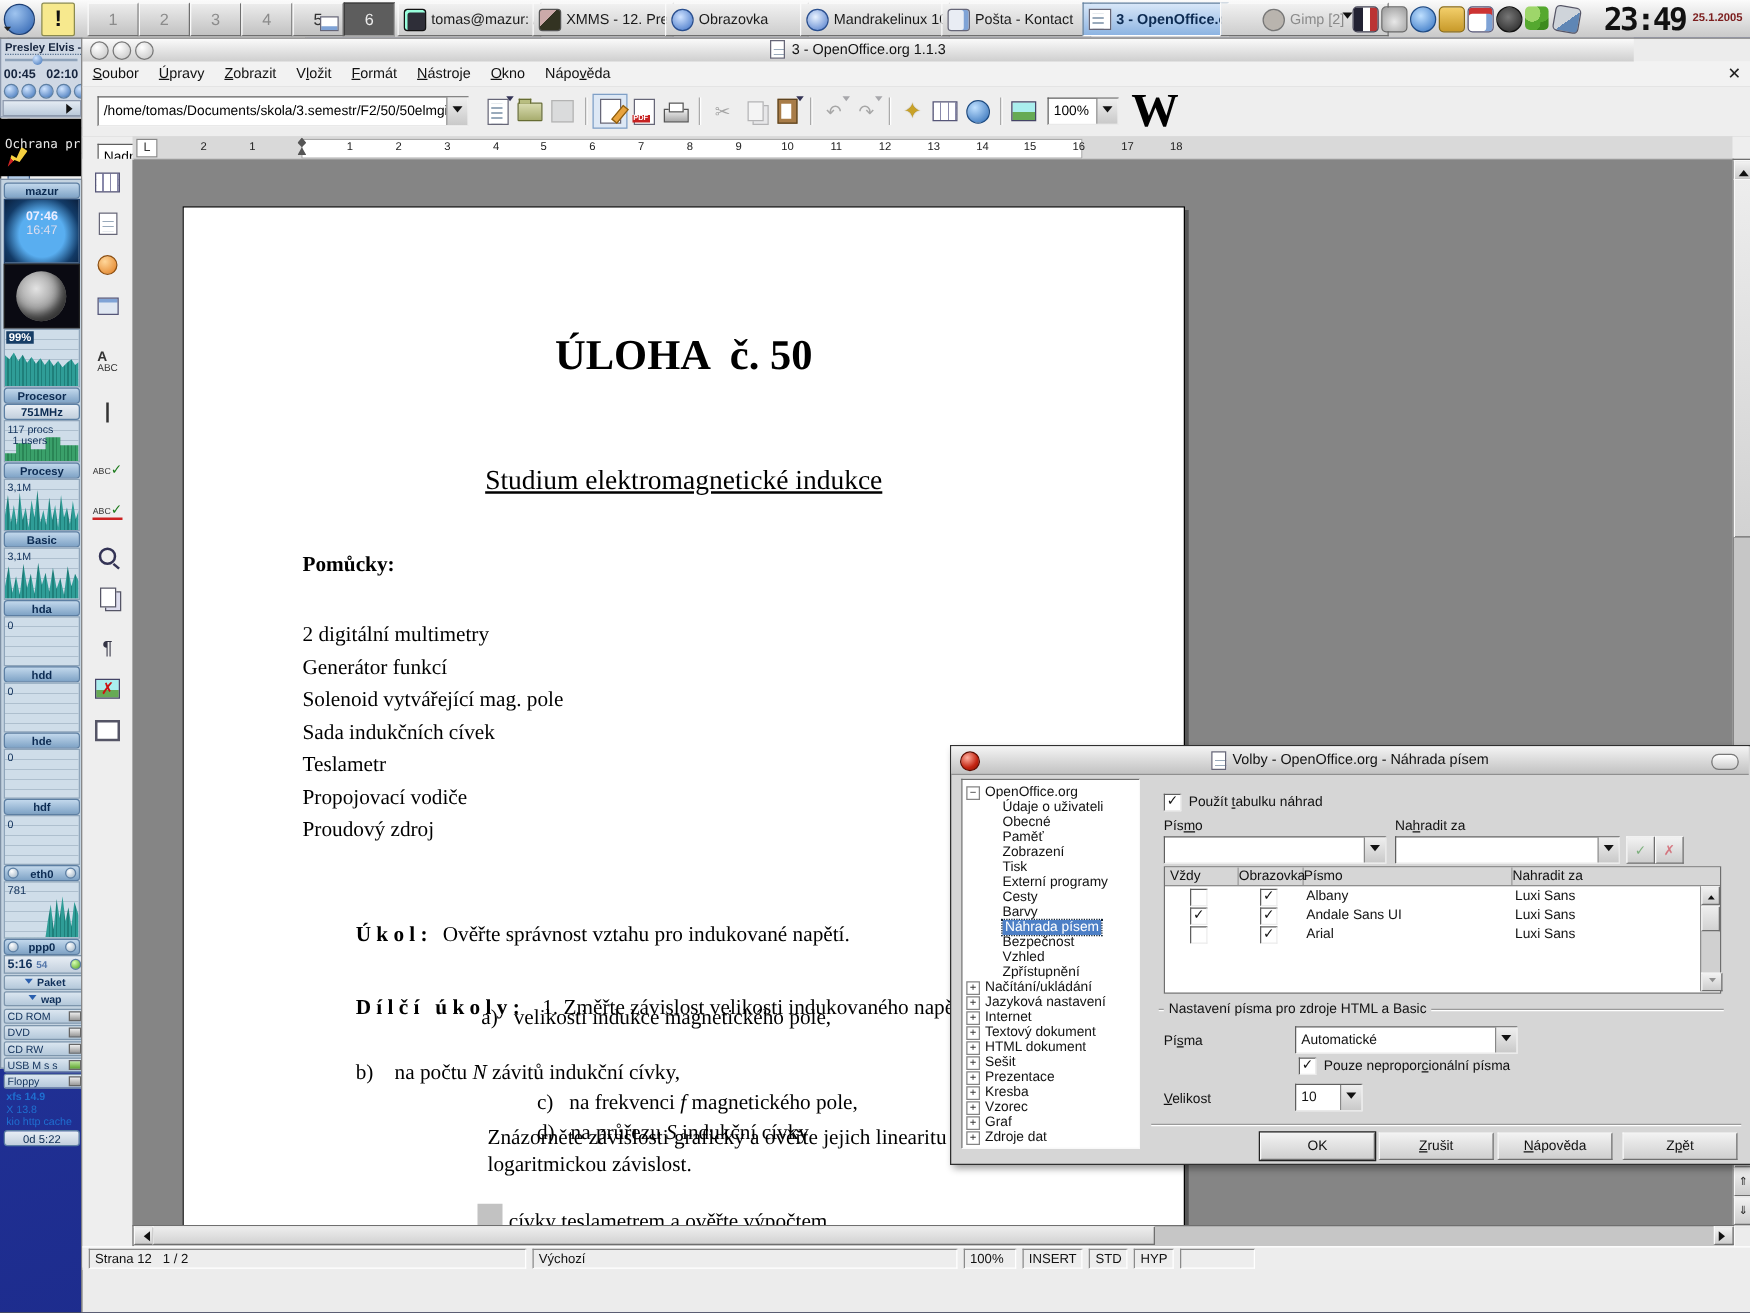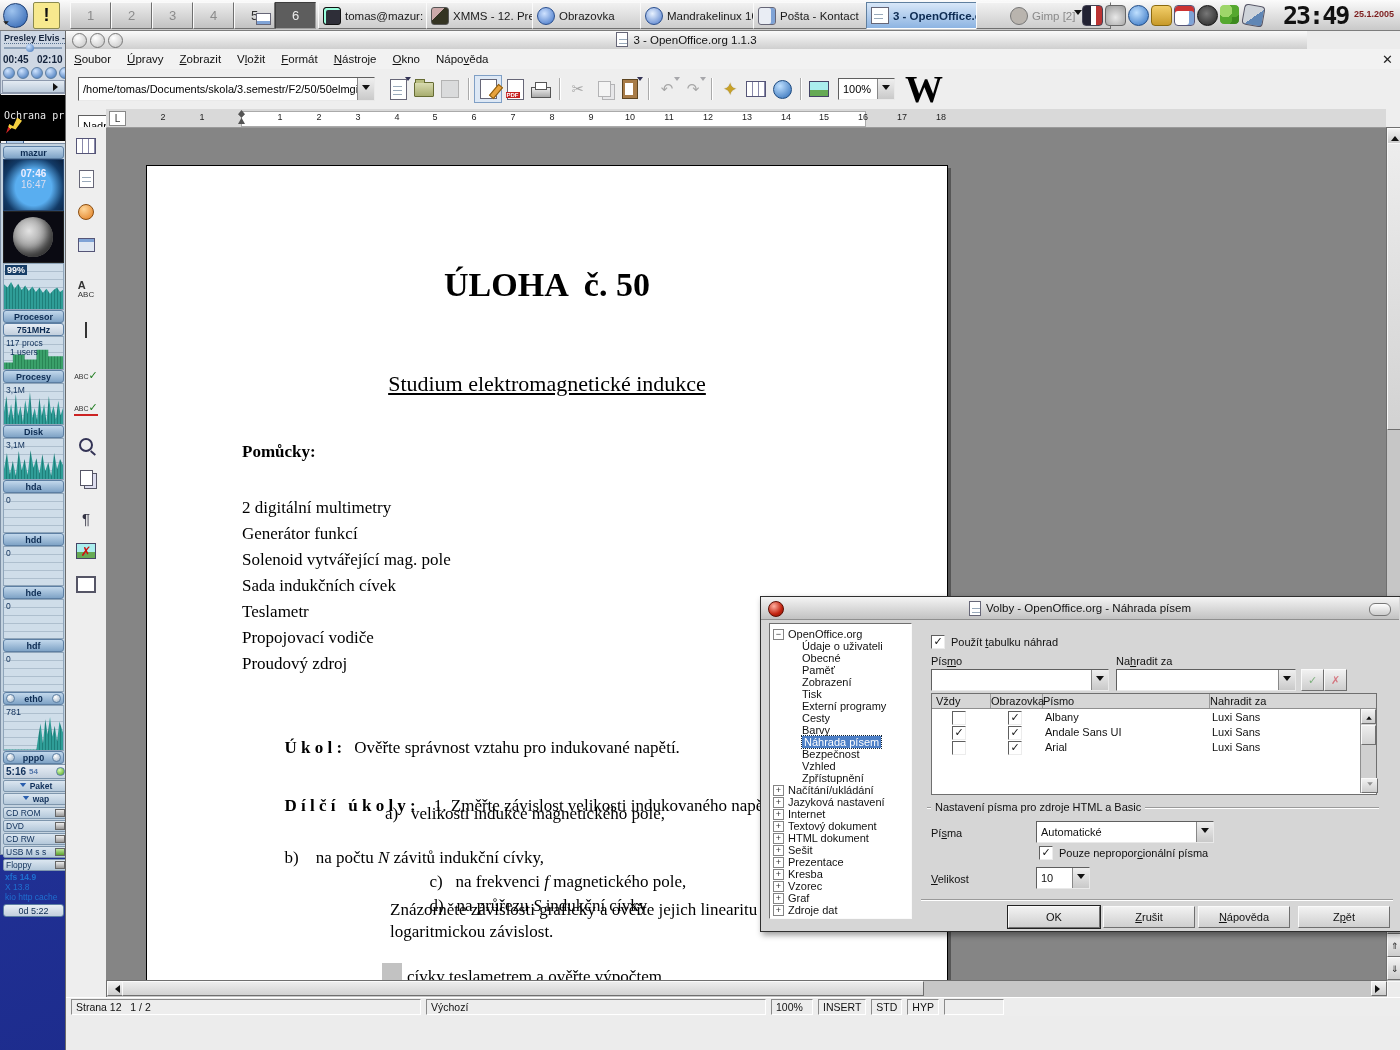--- a/index.html
+++ b/index.html
@@ -276,21 +276,21 @@
     <div class="krell-bar" style="top:226px;">
         <span>Procesy</span>
       </div>
 
     <div class="chart" style="top:239px;height:40px;">
       <div class="grid"></div>
       <div class="cfill" style="clip-path:polygon(0 100%,0 70%,4% 30%,8% 85%,12% 50%,16% 90%,20% 25%,24% 80%,28% 55%,32% 95%,36% 40%,40% 75%,44% 20%,48% 85%,52% 60%,56% 90%,60% 35%,64% 80%,68% 50%,72% 95%,76% 30%,80% 75%,84% 55%,88% 88%,92% 42%,96% 78%,100% 60%,100% 100%);"></div>
       <div class="abs" style="left:2px;top:1px;font-size:8.5px;color:#10305a;">3,1M</div>
     </div>
     <div class="krell-bar" style="top:281px;">
-        <span>Disk</span>
+        <span>Basic</span>
       </div>
 
     <div class="chart" style="top:294px;height:40px;">
       <div class="grid"></div>
       <div class="cfill" style="clip-path:polygon(0 100%,0 75%,5% 35%,10% 88%,15% 55%,20% 92%,25% 30%,30% 78%,35% 50%,40% 90%,45% 28%,50% 72%,55% 48%,60% 86%,65% 38%,70% 80%,75% 58%,80% 92%,85% 35%,90% 75%,95% 50%,100% 65%,100% 100%);"></div>
       <div class="abs" style="left:2px;top:1px;font-size:8.5px;color:#10305a;">3,1M</div>
     </div>
 
     <div class="krell-bar" style="top:336px;">
         <span>hda</span>

